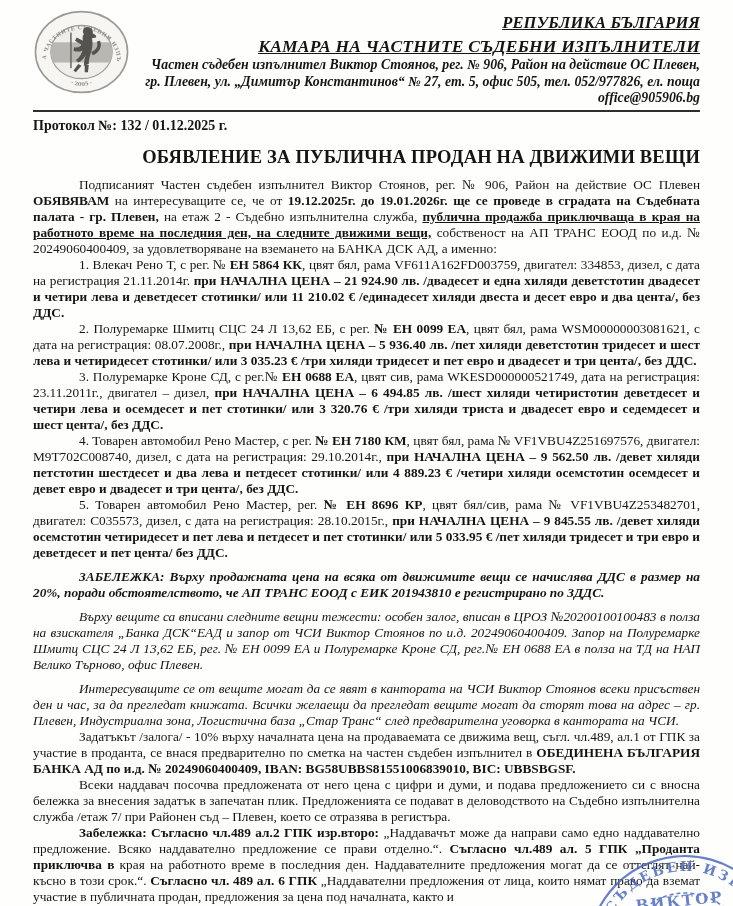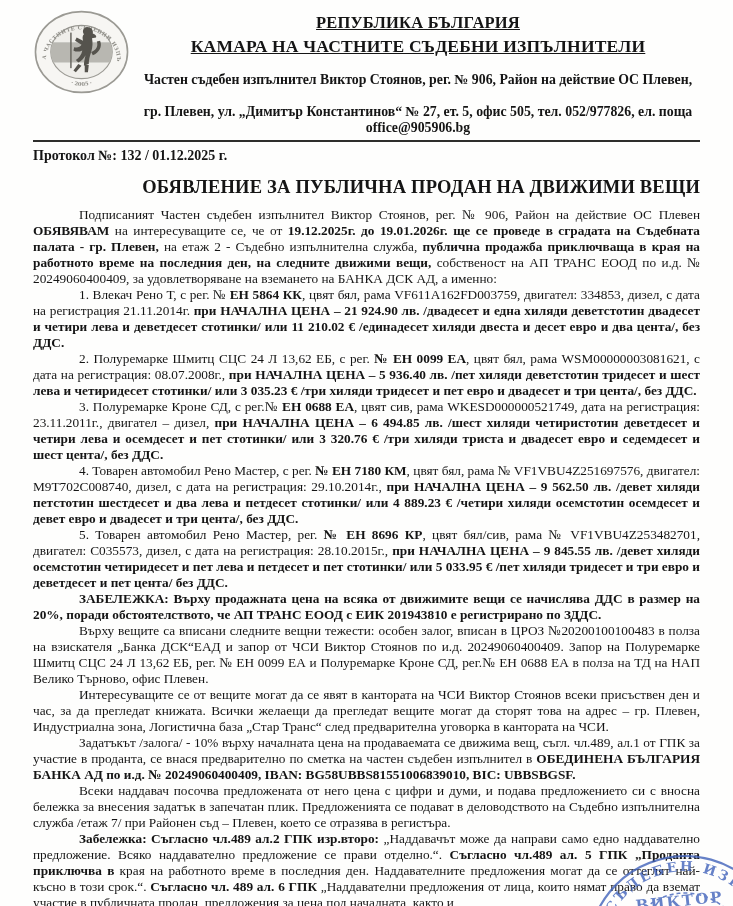--- a/index.html
+++ b/index.html
@@ -9,31 +9,31 @@
     margin:0 auto;
     background:#fefefd;
     color:#151515;
     font-family:"Liberation Serif", serif;
     overflow:hidden;
     box-sizing:border-box;
     padding:8px 33px 0 33px;
   }
   header{display:flex;align-items:flex-start;gap:6px;}
   .seal{flex:0 0 97px;margin-top:2px;}
-  .head-text{flex:1;text-align:center;}
+  .head-text{flex:1;text-align:right;font-style:italic;}
   .republic{font-size:16.5px;font-weight:bold;text-decoration:underline;margin-top:5px;letter-spacing:.2px;}
   .chamber{font-size:17.5px;font-weight:bold;text-decoration:underline;margin-top:3px;letter-spacing:.2px;}
-  .hline{font-size:13.8px;font-weight:bold;line-height:16.5px;margin-top:15px;}
+  .hline{font-size:13.8px;font-weight:bold;line-height:16.5px;margin-top:0;}
   .rule{border:0;border-top:2px solid #2e2e2c;margin:3px 0 5px 0;}
   .case-block{font-weight:bold;font-size:14px;line-height:17.5px;}
   .doc-title{font-size:18.5px;font-weight:bold;text-align:right;margin:13px 0 9px 0;letter-spacing:.2px;}
   .para{margin:0;text-align:justify;text-indent:46px;font-size:13.3px;line-height:16px;}
-  .para.gap{margin-top:0;}
+  .para.gap{margin-top:8px;font-style:italic;}
   .b{font-weight:bold;}
-  .u{margin-top:28px;}
+  .u{text-decoration:underline;margin-top:28px;}
   .stamp{position:absolute;left:560px;top:828px;pointer-events:none;}
 </style>
 </head>
 <body>
 
 <div class="page">
 
   <header>
     <div class="seal">
       <svg width="97" height="84" viewBox="0 0 120 104">

